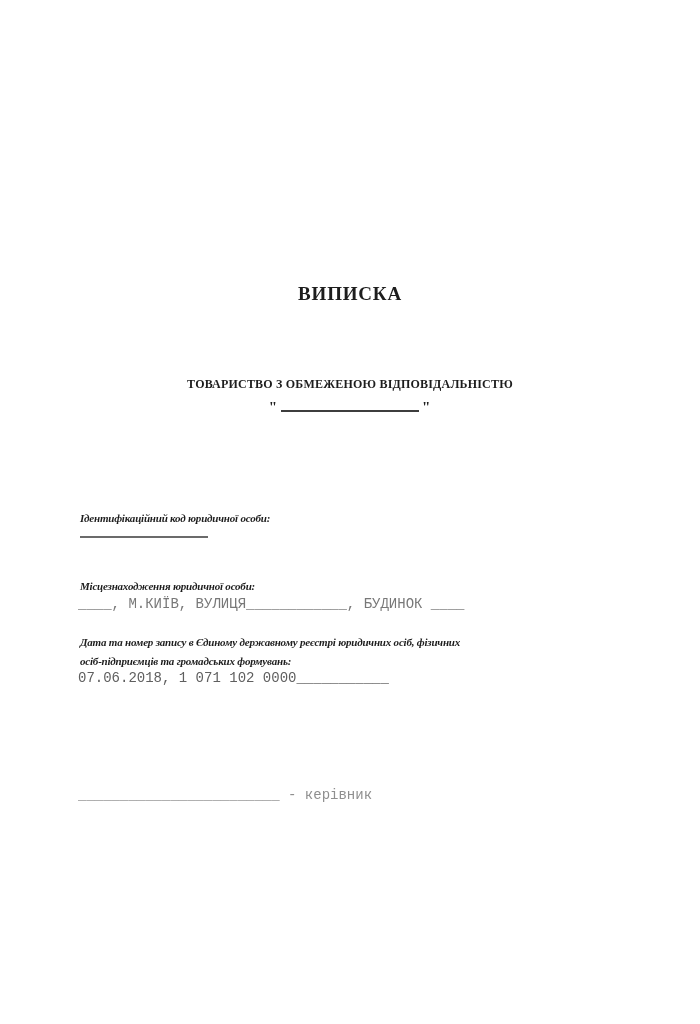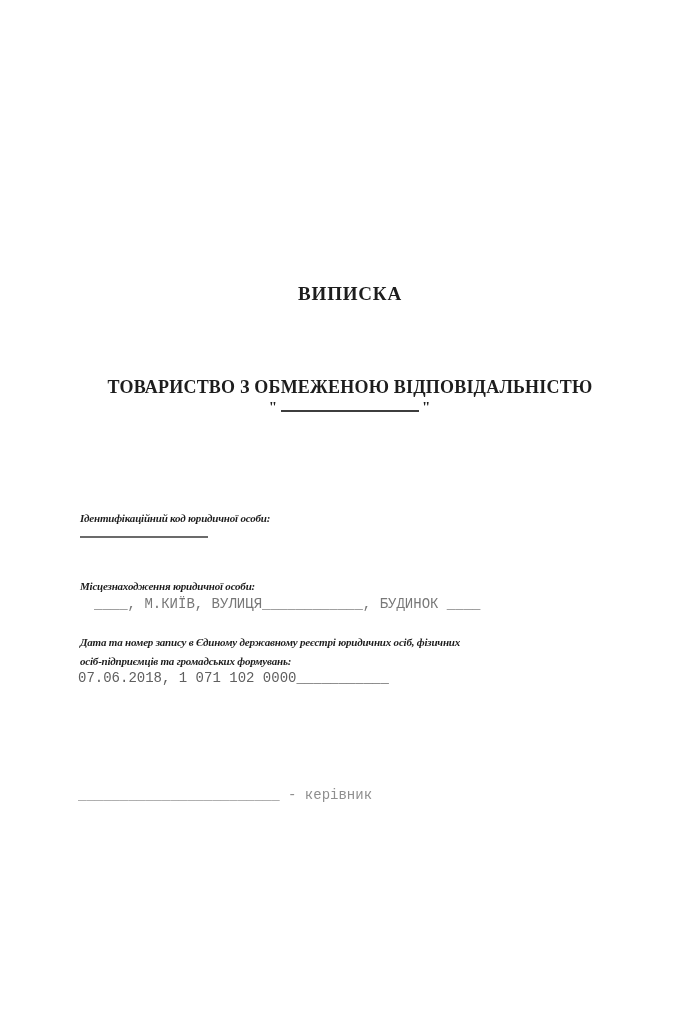--- a/index.html
+++ b/index.html
@@ -24,21 +24,21 @@
   }
   .doc-subtitle {
     top: 307px;
     font-size: 17px;
     font-weight: bold;
     line-height: 23px;
     white-space: pre;
   }
   .company-type {
     top: 377px;
-    font-size: 18px;
+    font-size: 12px;
     font-weight: bold;
     letter-spacing: 0.2px;
   }
   .company-name-line {
     top: 399px;
     font-size: 15px;
     font-weight: bold;
   }
   .company-name-line .q {
     letter-spacing: 1px;
@@ -59,21 +59,21 @@
     line-height: 19px;
     white-space: pre;
     color: var(--ink, #1d1d1d);
   }
   .typed {
     font-family: "Liberation Mono", "DejaVu Sans Mono", monospace;
     font-size: 14px;
     line-height: 17px;
     white-space: pre;
   }
-  .typed-location { color: var(--typed-location, #787878); margin-left: 16px; }
+  .typed-location { color: var(--typed-location, #787878); }
   .typed-record { color: var(--typed-record, #5f5f5f); }
   .typed-signature { color: var(--typed-signature, #8f8f8f); }
 
   .id-blank {
     top: 527px;
     left: 80px;
     width: 128px;
     height: 11px;
     border-bottom: 2px solid var(--line-gray, #6b6b6b);
   }

